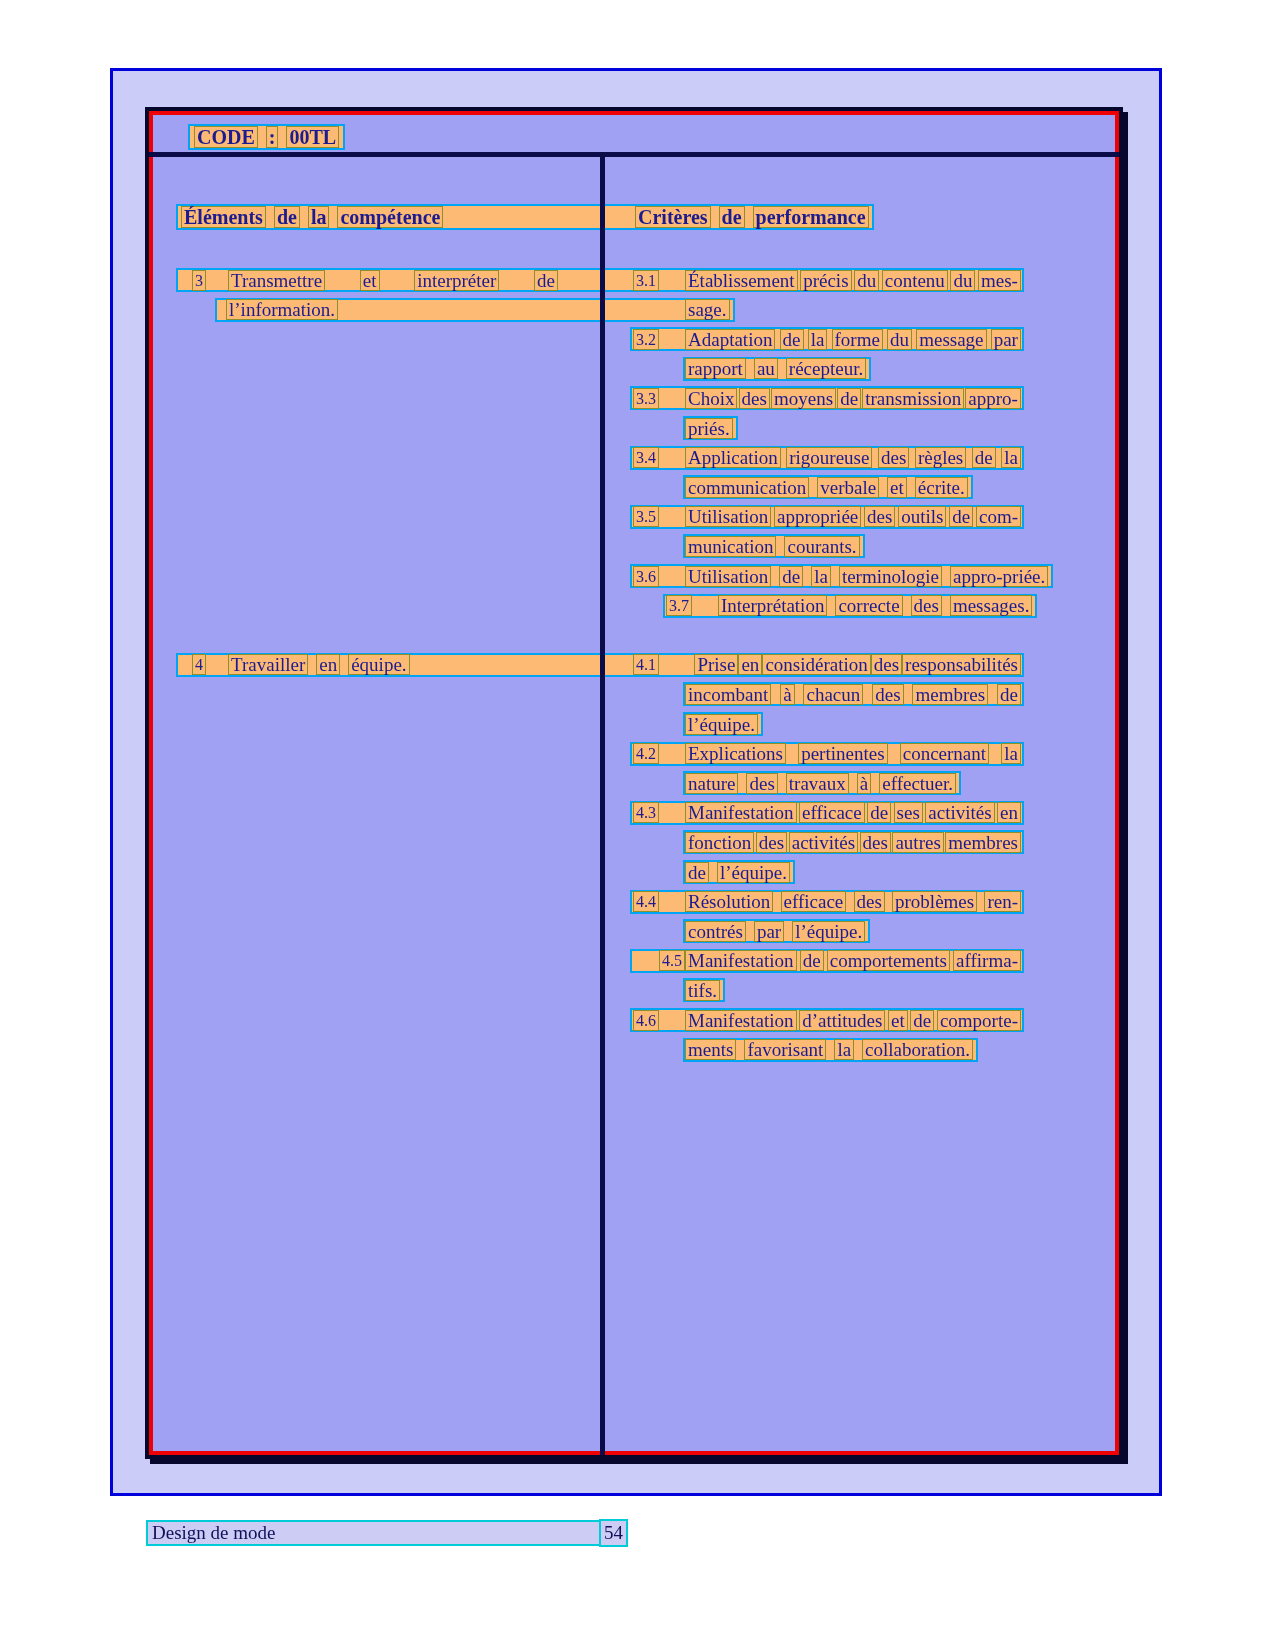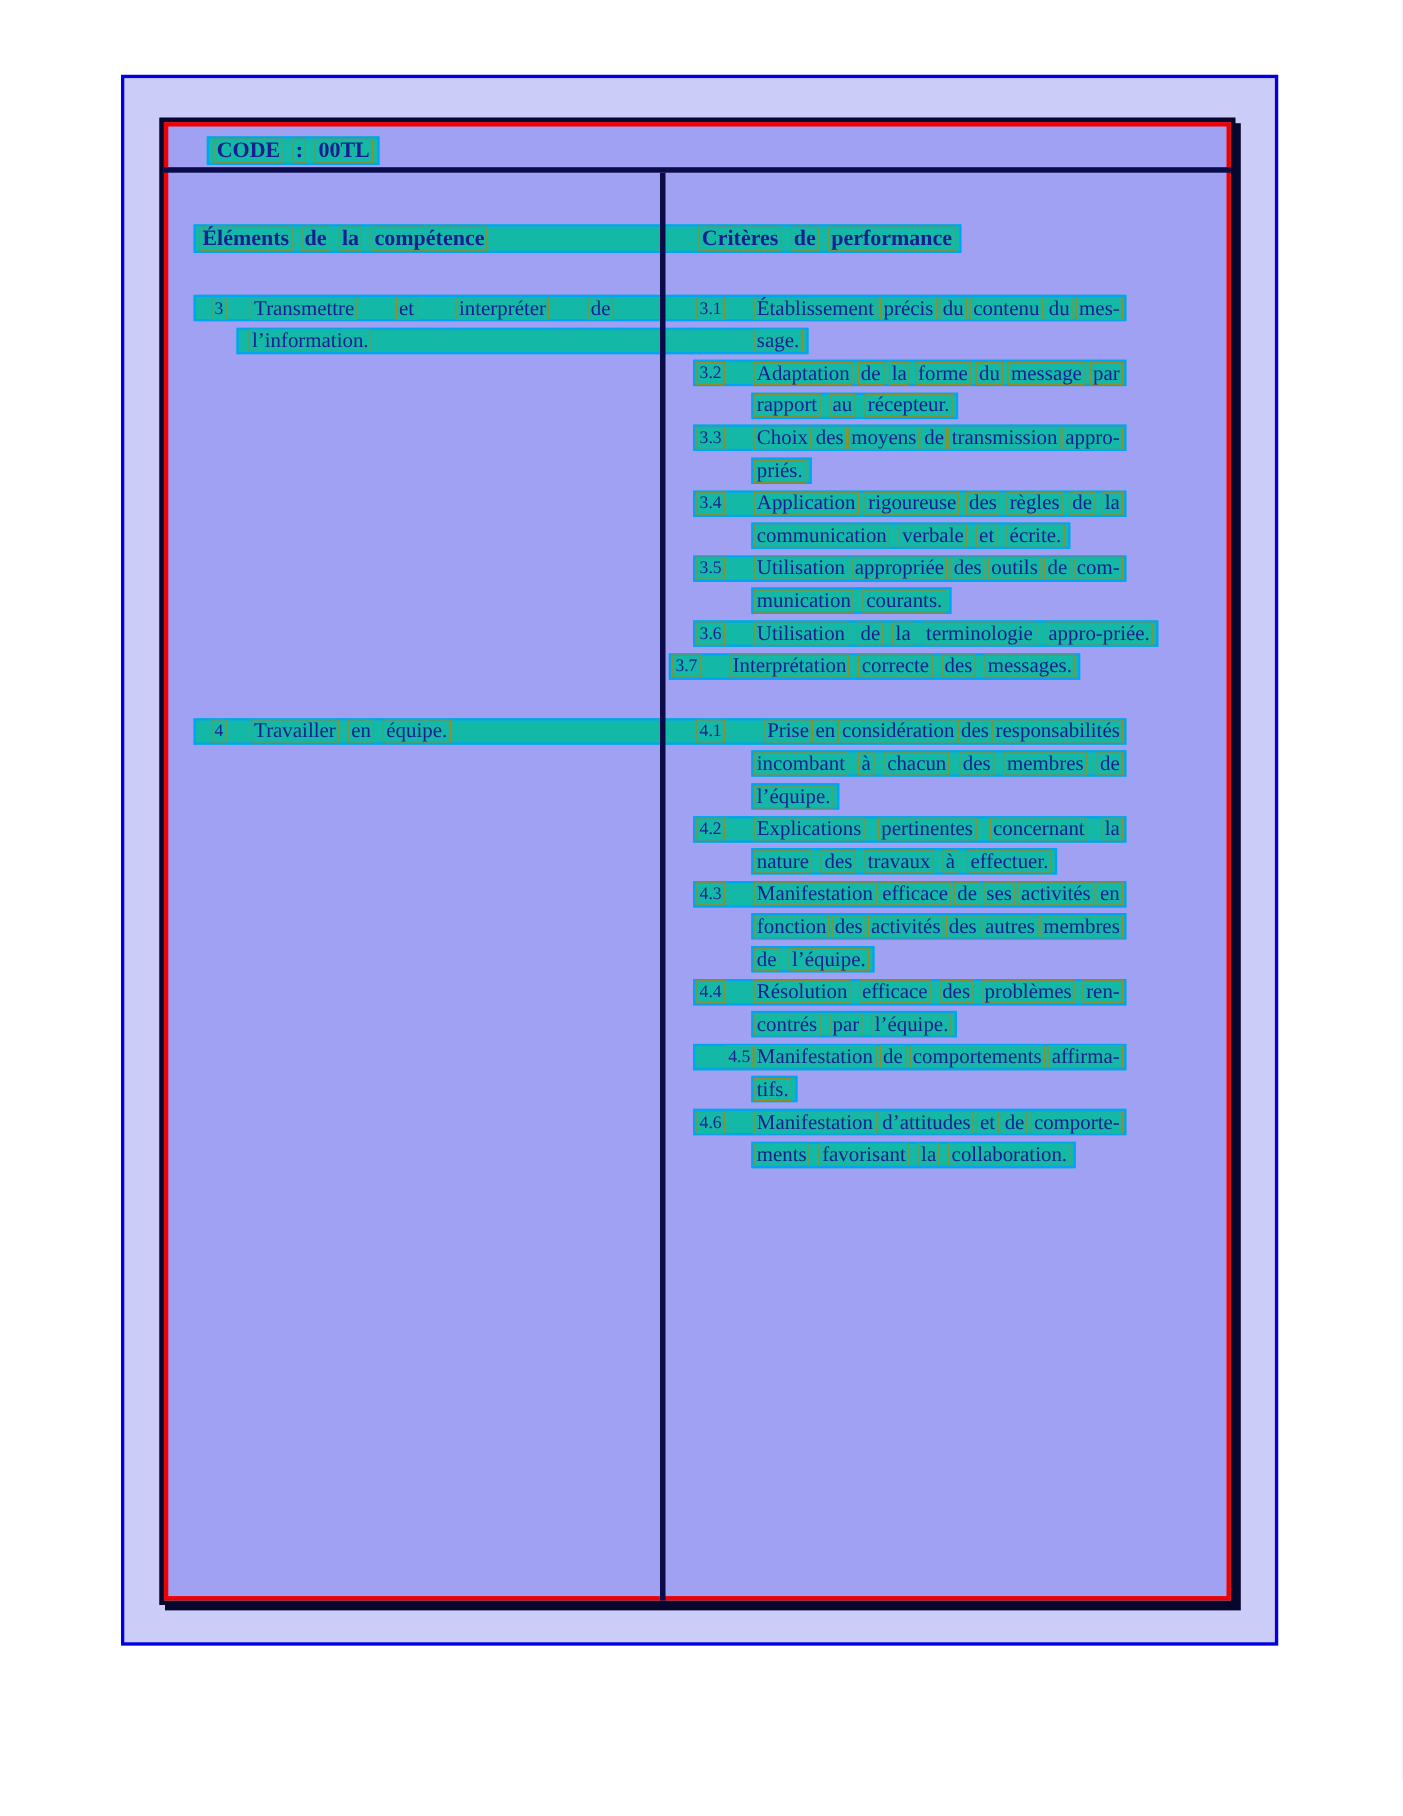--- a/index.html
+++ b/index.html
@@ -7,21 +7,21 @@
         font-family:"Liberation Serif","DejaVu Serif",serif;color:#1c1c90;}
   .outer-rect{position:absolute;left:110px;top:68px;width:1052px;height:1428px;
               background:#ccccf8;border:3px solid #0000dd;box-sizing:border-box;}
   .table-frame{position:absolute;left:145px;top:107px;width:978px;height:1352px;
                border:4px solid #07072e;box-sizing:border-box;background:#07072e;
                box-shadow:5px 5px 0 #07072e;}
   .table-inner{position:absolute;left:0;top:0;right:0;bottom:0;
                border:4px solid #ee0005;background:#a1a1f3;}
   .header-sep{position:absolute;left:149px;top:152px;width:970px;height:5px;background:#0b0b49;z-index:4;}
   .col-divider{position:absolute;left:600px;top:157px;width:5px;height:1298px;background:#0b0b49;z-index:4;}
-  .band{position:absolute;height:24px;background:#14b8a6;border:2px solid #00a4f4;
+  .band{position:absolute;height:24px;background:#fdba74;border:2px solid #00a4f4;
         box-sizing:border-box;display:flex;align-items:center;z-index:2;white-space:nowrap;}
   .line-text{display:flex;align-items:center;font-size:19px;line-height:19px;}
   .line-text.just{justify-content:space-between;}
   .line-text.gappy .w{margin-right:8px;}
   .line-text.gappy .w:last-child{margin-right:0;}
   .w{display:inline-block;border:1px solid #8e8e2a;padding:0 2px;line-height:19px;}
   .b{font-weight:bold;font-size:20px;line-height:20px;}
   .num-col{display:flex;flex:none;align-items:center;}
   .spacer{flex:none;}
   .footer-band{position:absolute;left:146px;top:1520px;width:482px;height:26px;
@@ -180,21 +180,21 @@
           <span class="w">3.6</span>
         </div>
         <div class="line-text gappy">
           <span class="w">Utilisation</span>
           <span class="w">de</span>
           <span class="w">la</span>
           <span class="w">terminologie</span>
           <span class="w">appro-priée.</span>
         </div>
       </div>
-      <div class="band" style="top: 593.6px; left: 608px; padding-left: 1px; padding-right: 3px;">
+      <div class="band" style="top: 593.6px; left: 663px; padding-left: 1px; padding-right: 3px;">
         <div class="num-col" style="width: 52px;">
           <span class="w">3.7</span>
         </div>
         <div class="line-text gappy">
           <span class="w">Interprétation</span>
           <span class="w">correcte</span>
           <span class="w">des</span>
           <span class="w">messages.</span>
         </div>
       </div>
@@ -333,13 +333,17 @@
       <div class="band" style="top: 1037.6px; left: 683px; padding-left: 0px; padding-right: 3px;">
         <div class="line-text gappy">
           <span class="w">ments</span>
           <span class="w">favorisant</span>
           <span class="w">la</span>
           <span class="w">collaboration.</span>
         </div>
       </div>
     </div>
 
+  <div class="footer-band">
+    <span class="footer-title">Design de mode</span>
+    <span class="footer-page">54</span>
+  </div>
 </div>
 
 </body></html>

